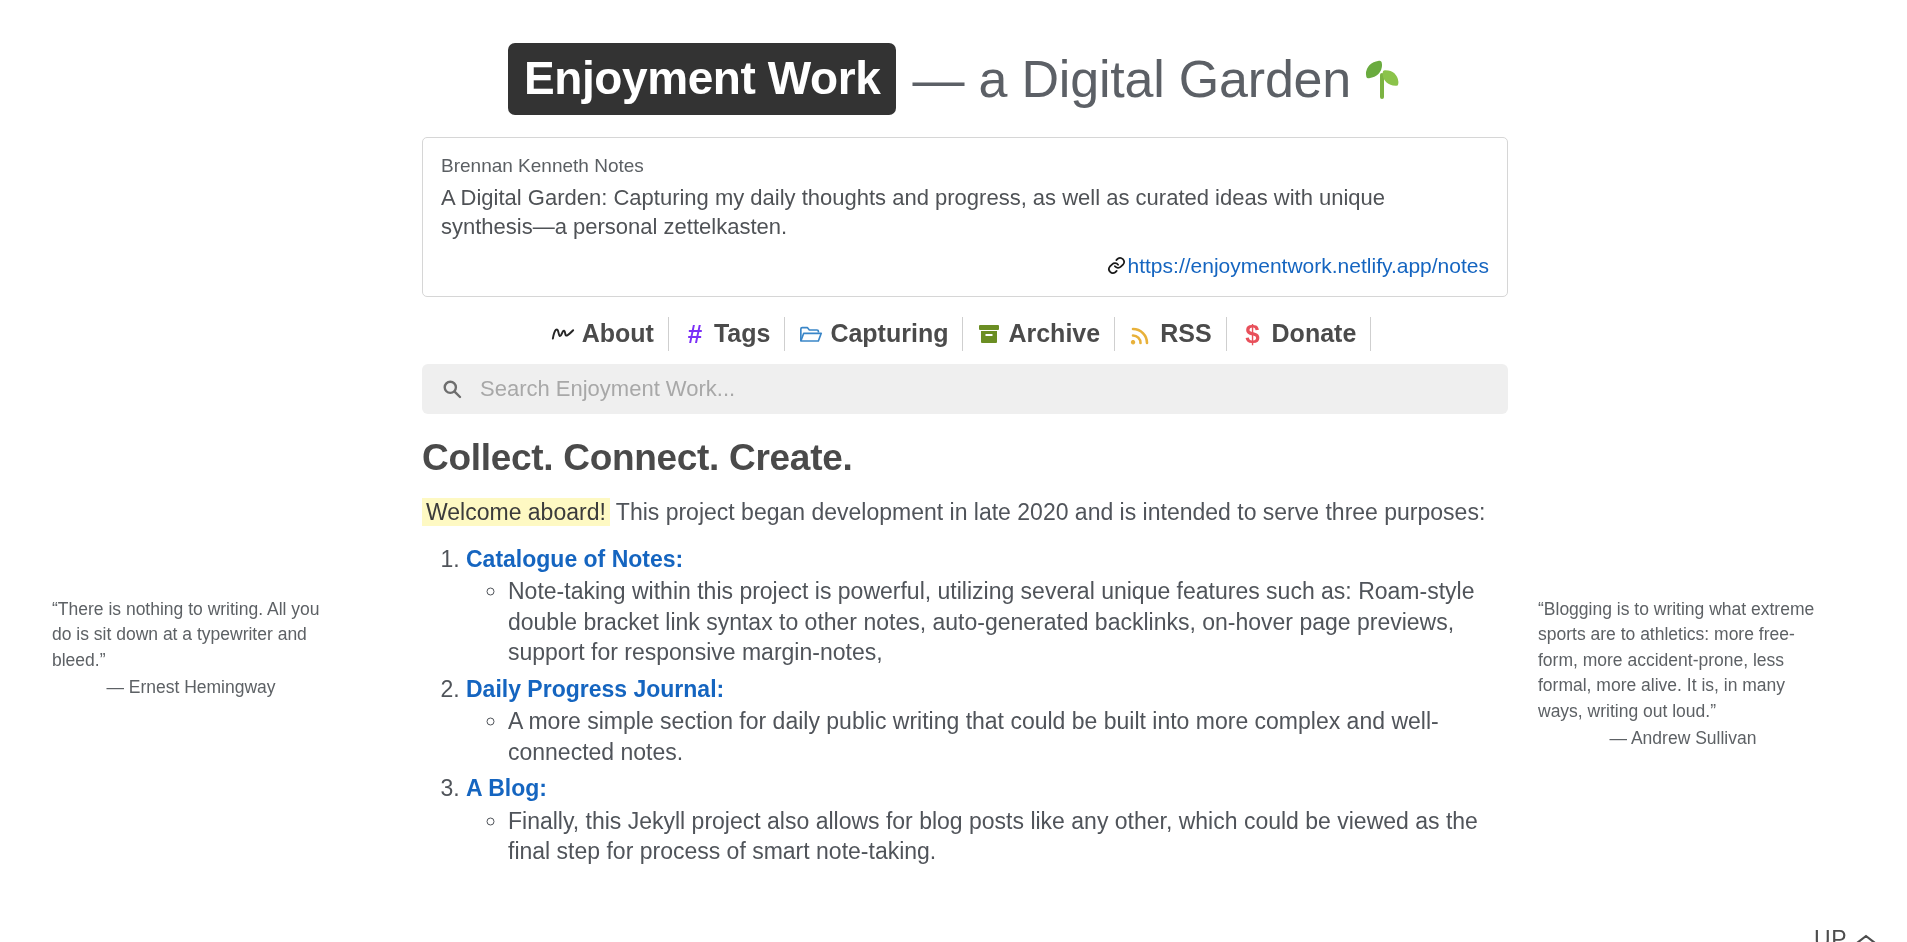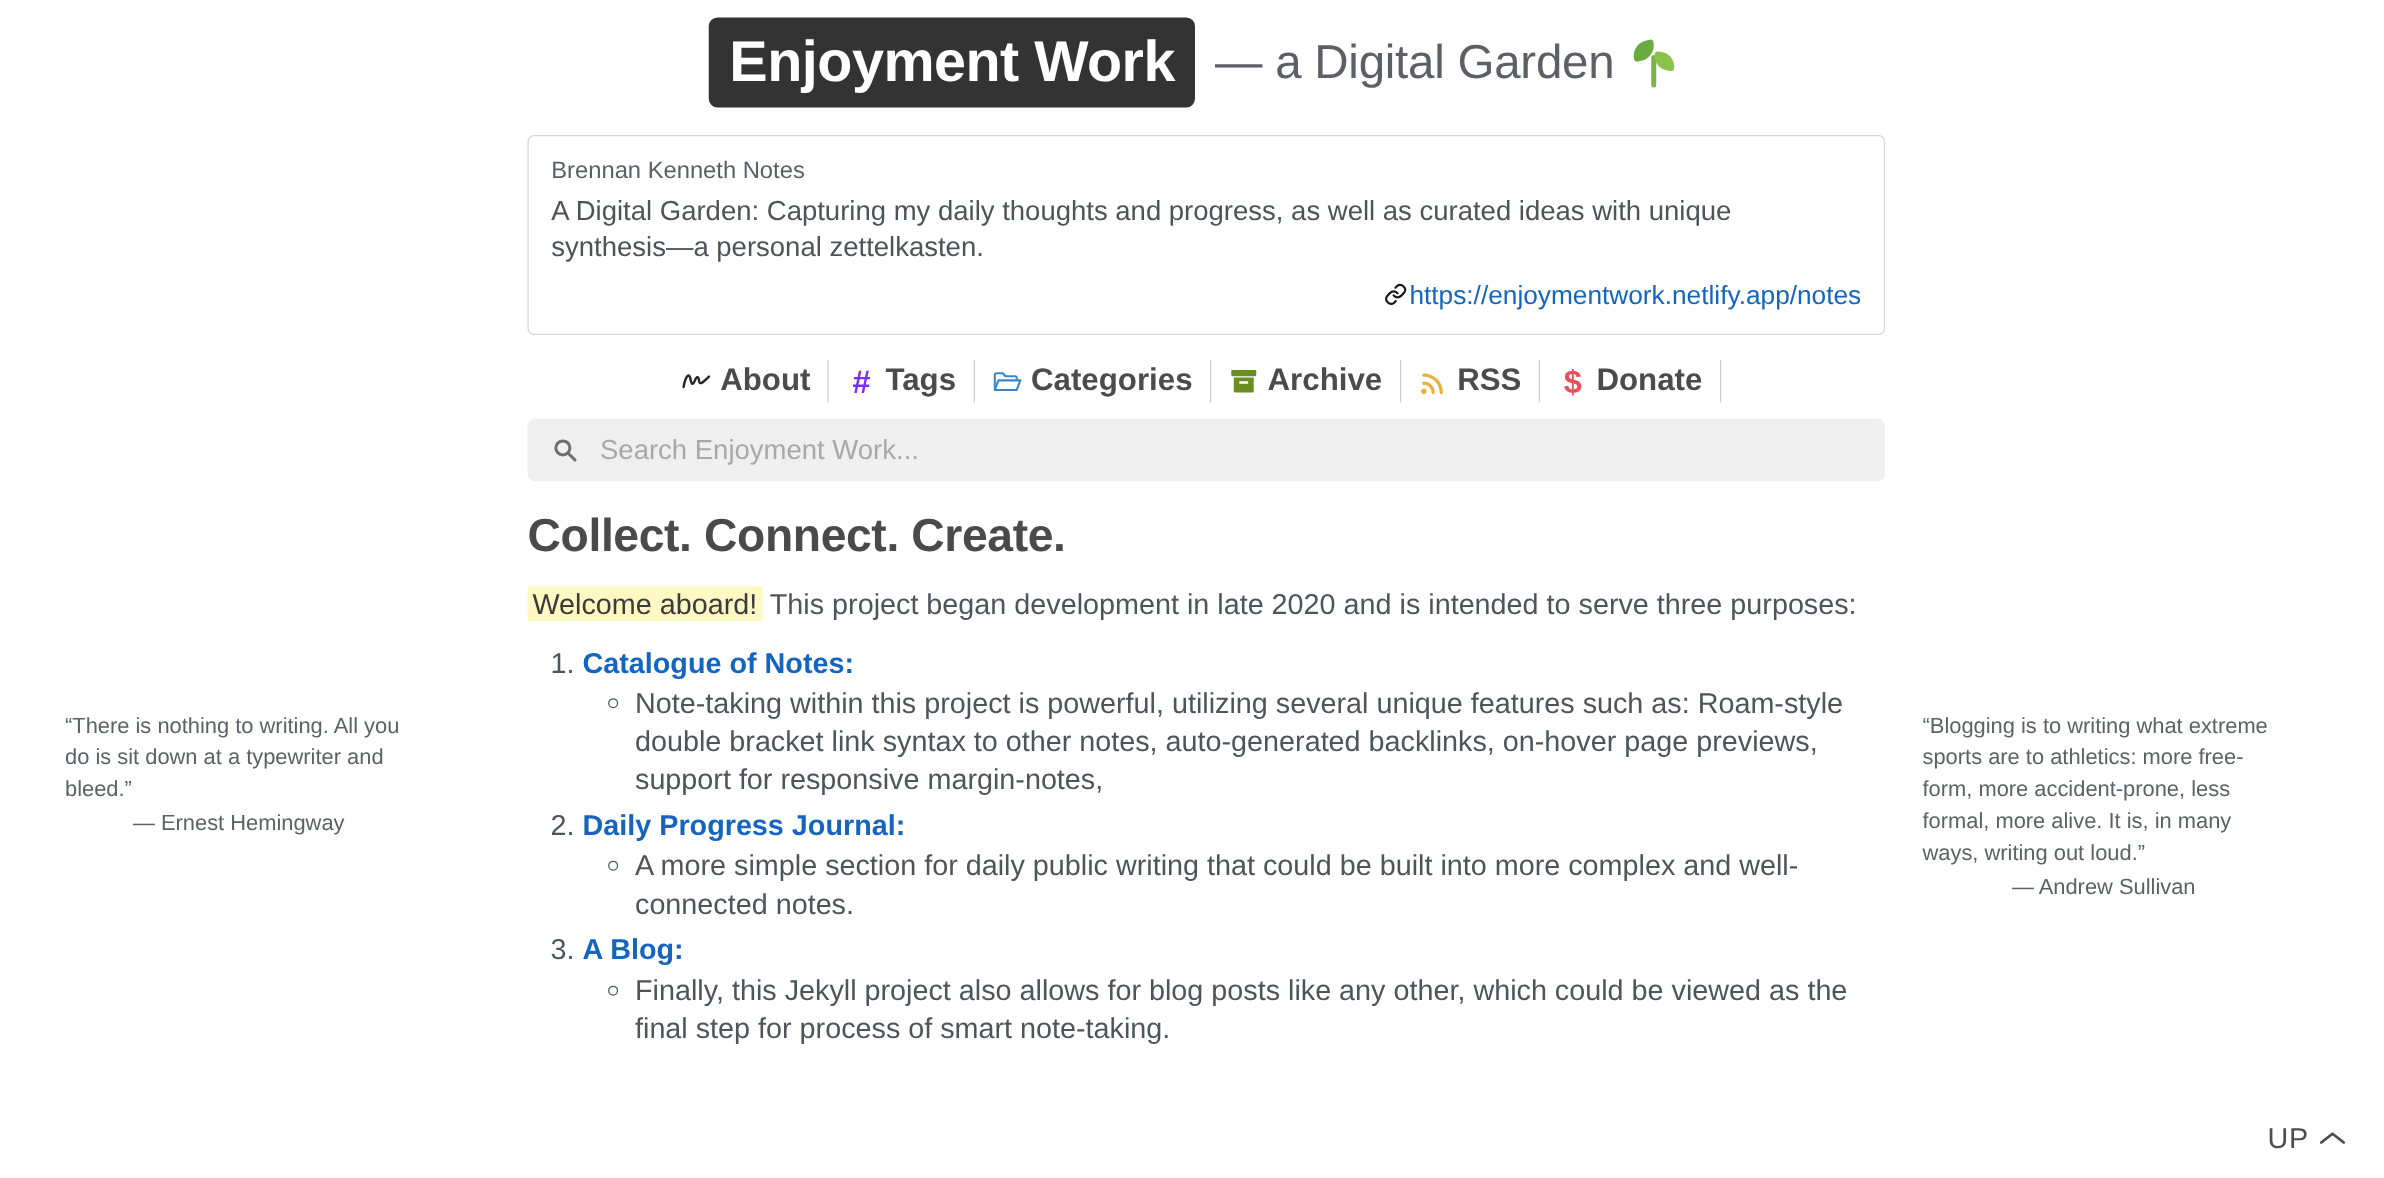--- a/index.html
+++ b/index.html
@@ -19,40 +19,41 @@
     position: relative;
     width: 1907px;
     height: 942px;
   }
 
   
   .site-header {
     padding-top: 14px;
     text-align: center;
     white-space: nowrap;
+    margin-top: 29px;
   }
   .title-line {
     display: inline-flex;
     align-items: center;
     justify-content: center;
     gap: 0;
   }
   .title-badge {
     background: #333333;
     color: #ffffff;
     font-weight: 700;
     font-size: 46px;
     line-height: 1;
     padding: 12px 16px 14px 16px;
     border-radius: 7px;
     letter-spacing: -0.4px;
     font-family: "Liberation Sans", "DejaVu Sans", sans-serif;
   }
   .title-rest {
-    font-size: 38px;
+    font-size: 52px;
     font-weight: 400;
     color: #5c6066;
     margin-left: 16px;
     letter-spacing: -0.2px;
   }
   .title-emoji {
     font-size: 36px;
     margin-left: 14px;
     line-height: 1;
     display: inline-block;
@@ -332,21 +333,21 @@
       <span>Tags</span>
     </a>
 
     <a class="nav-item" href="#">
       <span class="nav-icon">
         <svg width="25" height="21" viewBox="0 0 26 22" fill="none" stroke="#3a86c8" stroke-width="1.8" stroke-linejoin="round">
           <path d="M2 18V5a1.5 1.5 0 0 1 1.5-1.5H9l2.2 2.6h8.3A1.5 1.5 0 0 1 21 7.6v1.3"></path>
           <path d="M2 18l3.1-8.3h19L21 18z"></path>
         </svg>
       </span>
-      <span>Categories</span>
+      <span>Capturing</span>
     </a>
 
     <a class="nav-item" href="#">
       <span class="nav-icon">
         <svg width="22" height="22" viewBox="0 0 22 22" fill="#6b8e23">
           <rect x="1" y="2" width="20" height="5" rx="1"></rect>
           <path d="M3 8h16v11a1 1 0 0 1-1 1H4a1 1 0 0 1-1-1z"></path>
           <rect x="7.5" y="11" width="7" height="2" fill="#ffffff"></rect>
         </svg>
       </span>

